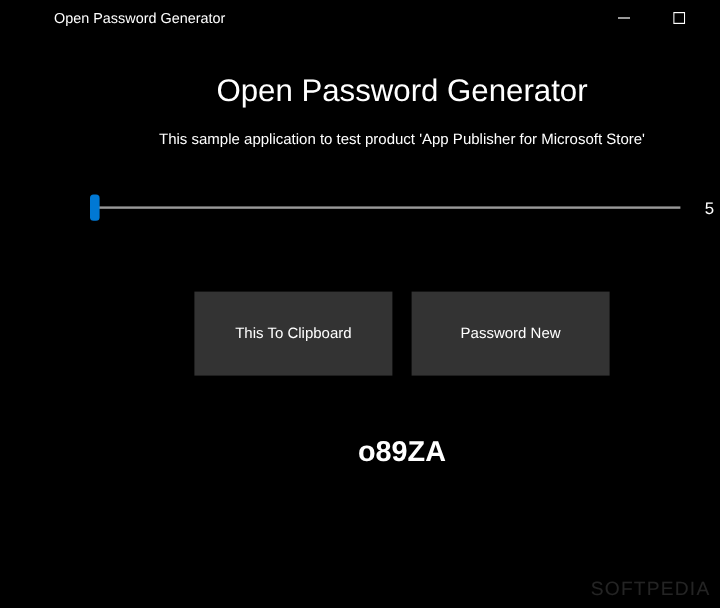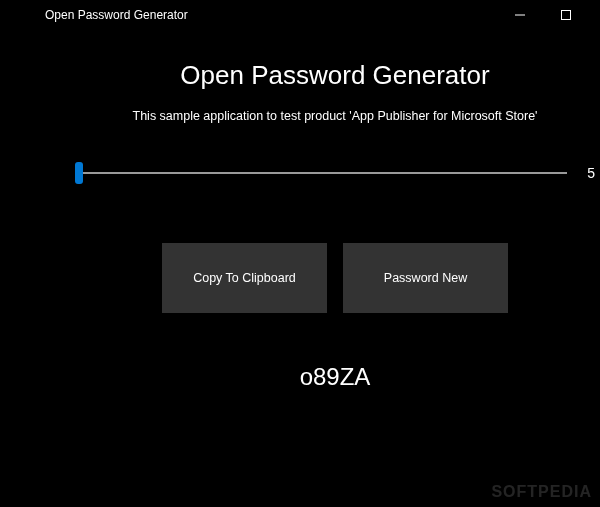--- a/index.html
+++ b/index.html
@@ -125,29 +125,29 @@
       color: #fff;
       display: flex;
       align-items: center;
       justify-content: center;
       font-size: 12.5px;
       cursor: pointer;
       border: none;
     }
     .result {
       font-size: 24px;
-      font-weight: 400;
+      font-weight: 700;
       color: #fff;
     }
     .watermark {
       position: absolute;
       right: 8px;
       bottom: 6px;
       font-size: 16px;
-      font-weight: 700;
+      font-weight: 400;
       color: rgba(255,255,255,0.14);
       letter-spacing: 1px;
     }
   </style>
 </head>
 <body>
 
 <div class="window">
   <div class="titlebar">
     <div class="titlebar-title">Open Password Generator</div>
@@ -177,21 +177,21 @@
 
     <div class="slider-row">
       <div class="slider-container">
         <div class="slider-track"></div>
         <div class="slider-thumb"></div>
       </div>
       <div class="slider-value">5</div>
     </div>
 
     <div class="button-row">
-      <button class="app-button">Copy To Clipboard</button>
+      <button class="app-button">This To Clipboard</button>
       <button class="app-button">Password New</button>
     </div>
 
     <div class="result">o89ZA</div>
   </div>
 
   <div class="watermark">SOFTPEDIA</div>
 </div>
 
 </body></html>

